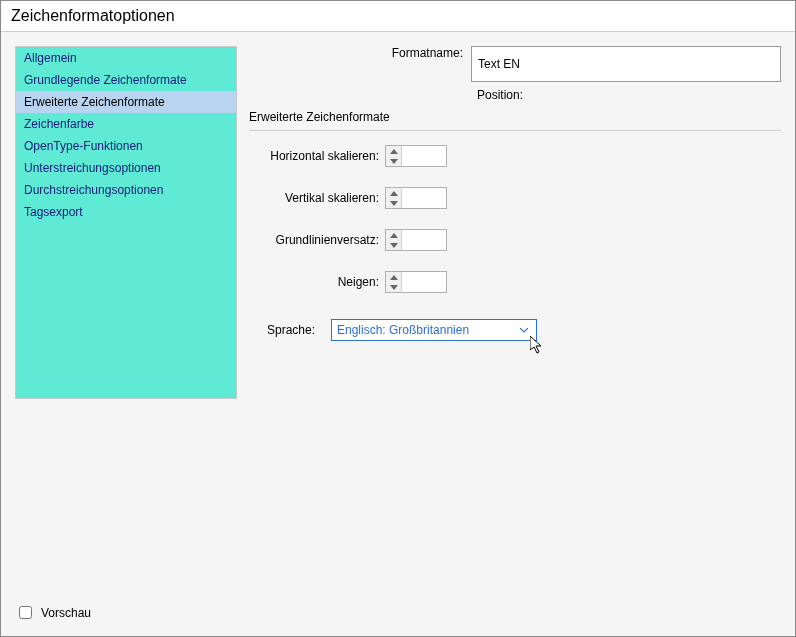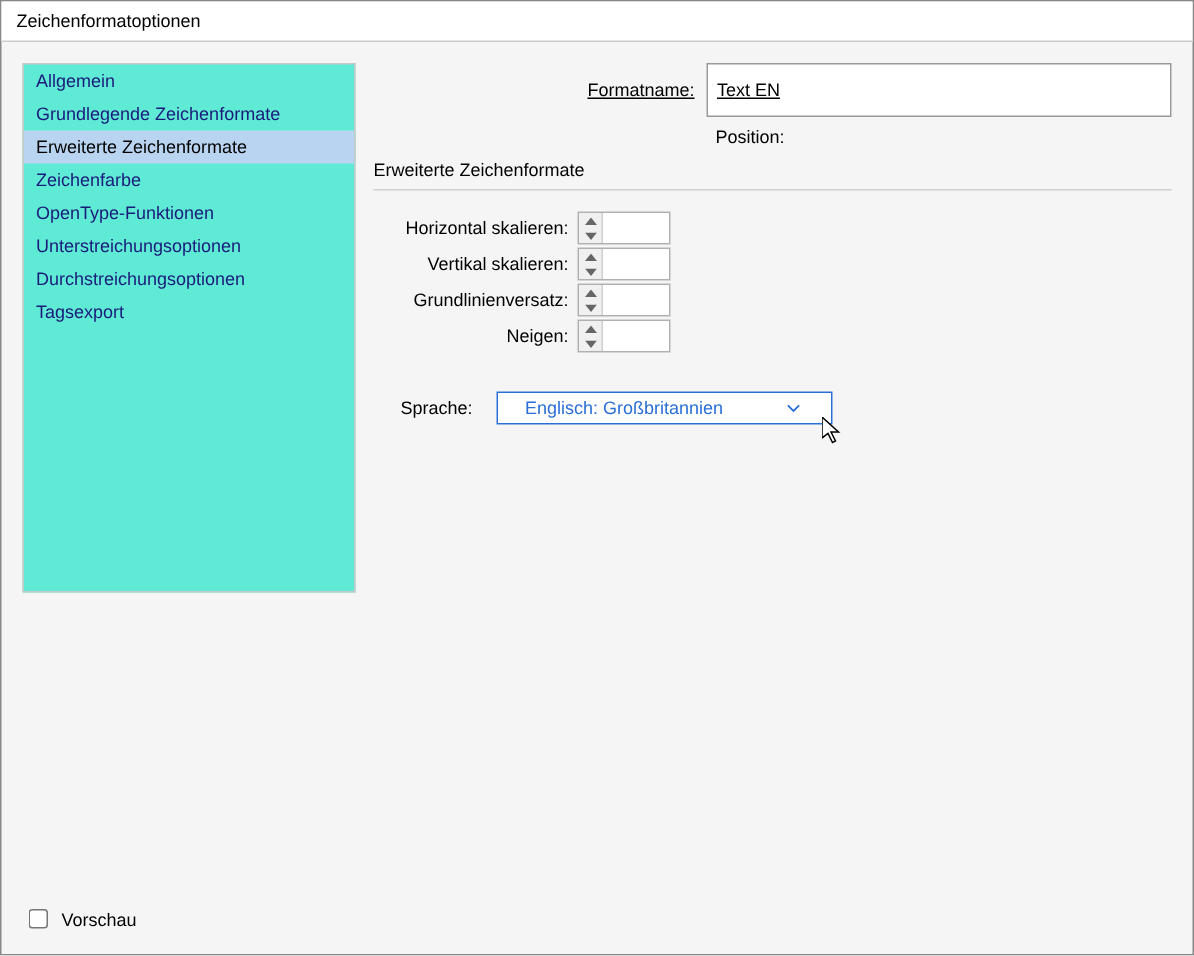--- a/index.html
+++ b/index.html
@@ -18,21 +18,21 @@
 .dialog {
   width: 796px;
   height: 637px;
   background: #f5f5f5;
   border: 1px solid #888;
   display: flex;
   flex-direction: column;
 }
 .titlebar {
   padding: 6px 10px;
-  font-size: 12px;
+  font-size: 16px;
   color: #000;
   background: #fff;
   border-bottom: 1px solid #ccc;
 }
 .body {
   flex: 1;
   display: flex;
   flex-direction: column;
   padding: 14px;
 }
@@ -55,25 +55,24 @@
   background: #b9d4f0;
   color: #000;
 }
 .content {
   flex: 1;
   display: flex;
   flex-direction: column;
 }
 .header-row {
   display: flex;
-  align-items: center;
+  align-items: flex-start;
   gap: 8px;
   justify-content: flex-end;
   margin-bottom: 6px;
-  text-decoration: underline;
 }
 .header-row label {
   font-weight: normal;
 }
 .formatname-input {
   width: 310px;
   height: 36px;
   border: 1px solid #999;
   background: #fff;
   padding: 2px 6px;
@@ -91,21 +90,21 @@
   color: #000;
   margin-bottom: 6px;
 }
 .divider {
   border-top: 1px solid #d0d0d0;
   margin-bottom: 14px;
 }
 .form-grid {
   display: flex;
   flex-direction: column;
-  gap: 2px;
+  gap: 20px;
 }
 .form-row {
   display: flex;
   align-items: center;
   gap: 6px;
 }
 .form-row label {
   width: 130px;
   text-align: right;
 }
@@ -146,27 +145,27 @@
   margin-top: 26px;
   display: flex;
   align-items: center;
   gap: 16px;
 }
 .lang-row label {
   width: 66px;
   text-align: right;
 }
 .dropdown {
-  width: 224px;
+  width: 206px;
   height: 22px;
   border: 1px solid #2a6fd6;
   background: #fff;
   display: flex;
   align-items: center;
-  padding: 0 18px;
+  padding: 0 5px;
   justify-content: space-between;
   color: #2a6fd6;
   position: relative;
 }
 .dropdown-arrow {
   width: 14px;
   height: 100%;
   display: flex;
   align-items: center;
   justify-content: center;

